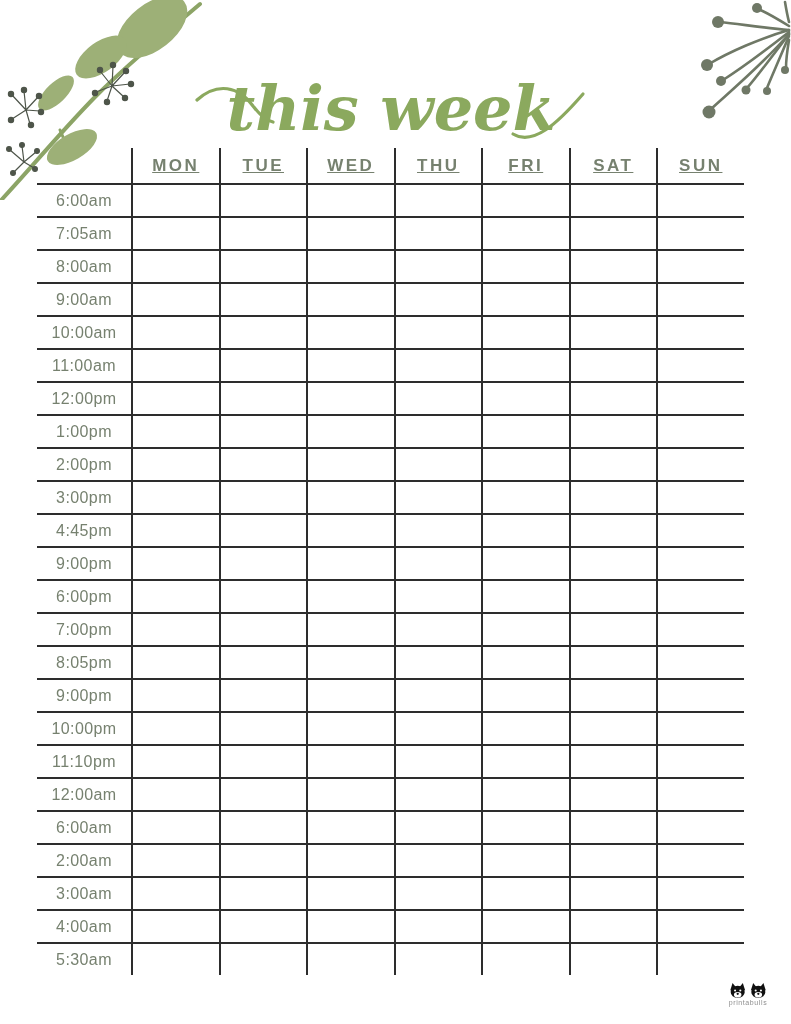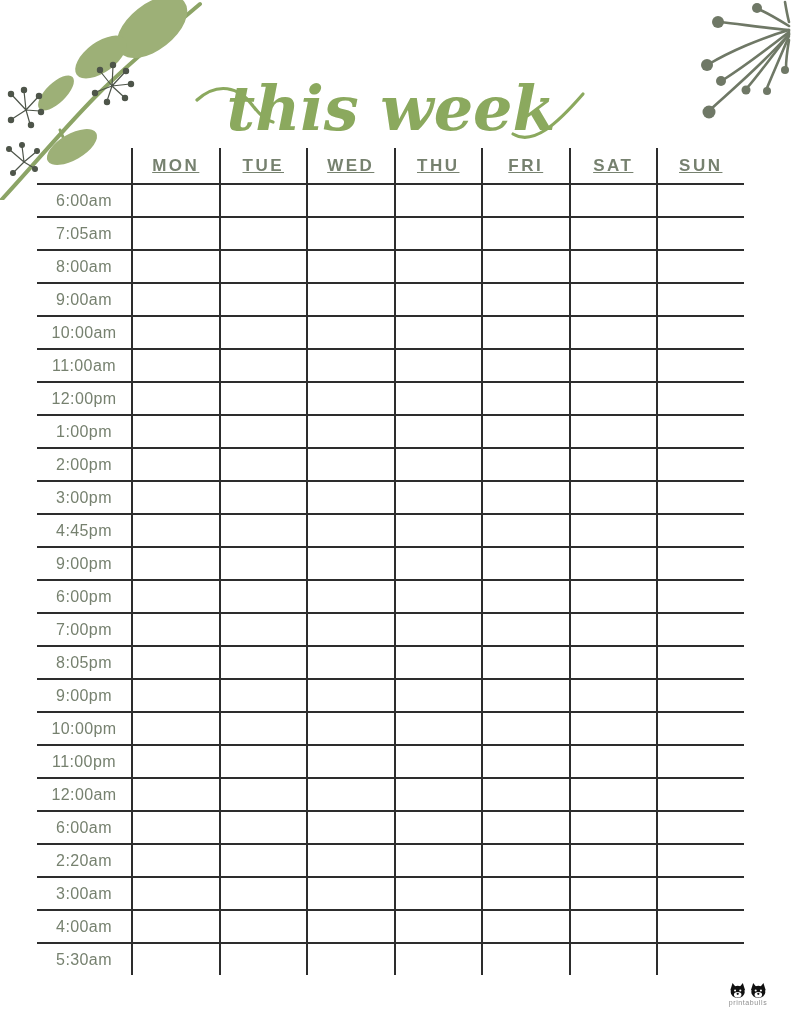--- a/index.html
+++ b/index.html
@@ -279,21 +279,21 @@
     <div class="schedule-cell"></div>
     <div class="schedule-cell"></div>
     <div class="time-label">10:00pm</div>
     <div class="schedule-cell"></div>
     <div class="schedule-cell"></div>
     <div class="schedule-cell"></div>
     <div class="schedule-cell"></div>
     <div class="schedule-cell"></div>
     <div class="schedule-cell"></div>
     <div class="schedule-cell"></div>
-    <div class="time-label">11:00pm</div>
+    <div class="time-label">11:10pm</div>
     <div class="schedule-cell"></div>
     <div class="schedule-cell"></div>
     <div class="schedule-cell"></div>
     <div class="schedule-cell"></div>
     <div class="schedule-cell"></div>
     <div class="schedule-cell"></div>
     <div class="schedule-cell"></div>
     <div class="time-label">12:00am</div>
     <div class="schedule-cell"></div>
     <div class="schedule-cell"></div>
@@ -303,21 +303,21 @@
     <div class="schedule-cell"></div>
     <div class="schedule-cell"></div>
     <div class="time-label">6:00am</div>
     <div class="schedule-cell"></div>
     <div class="schedule-cell"></div>
     <div class="schedule-cell"></div>
     <div class="schedule-cell"></div>
     <div class="schedule-cell"></div>
     <div class="schedule-cell"></div>
     <div class="schedule-cell"></div>
-    <div class="time-label">2:20am</div>
+    <div class="time-label">2:00am</div>
     <div class="schedule-cell"></div>
     <div class="schedule-cell"></div>
     <div class="schedule-cell"></div>
     <div class="schedule-cell"></div>
     <div class="schedule-cell"></div>
     <div class="schedule-cell"></div>
     <div class="schedule-cell"></div>
     <div class="time-label">3:00am</div>
     <div class="schedule-cell"></div>
     <div class="schedule-cell"></div>

